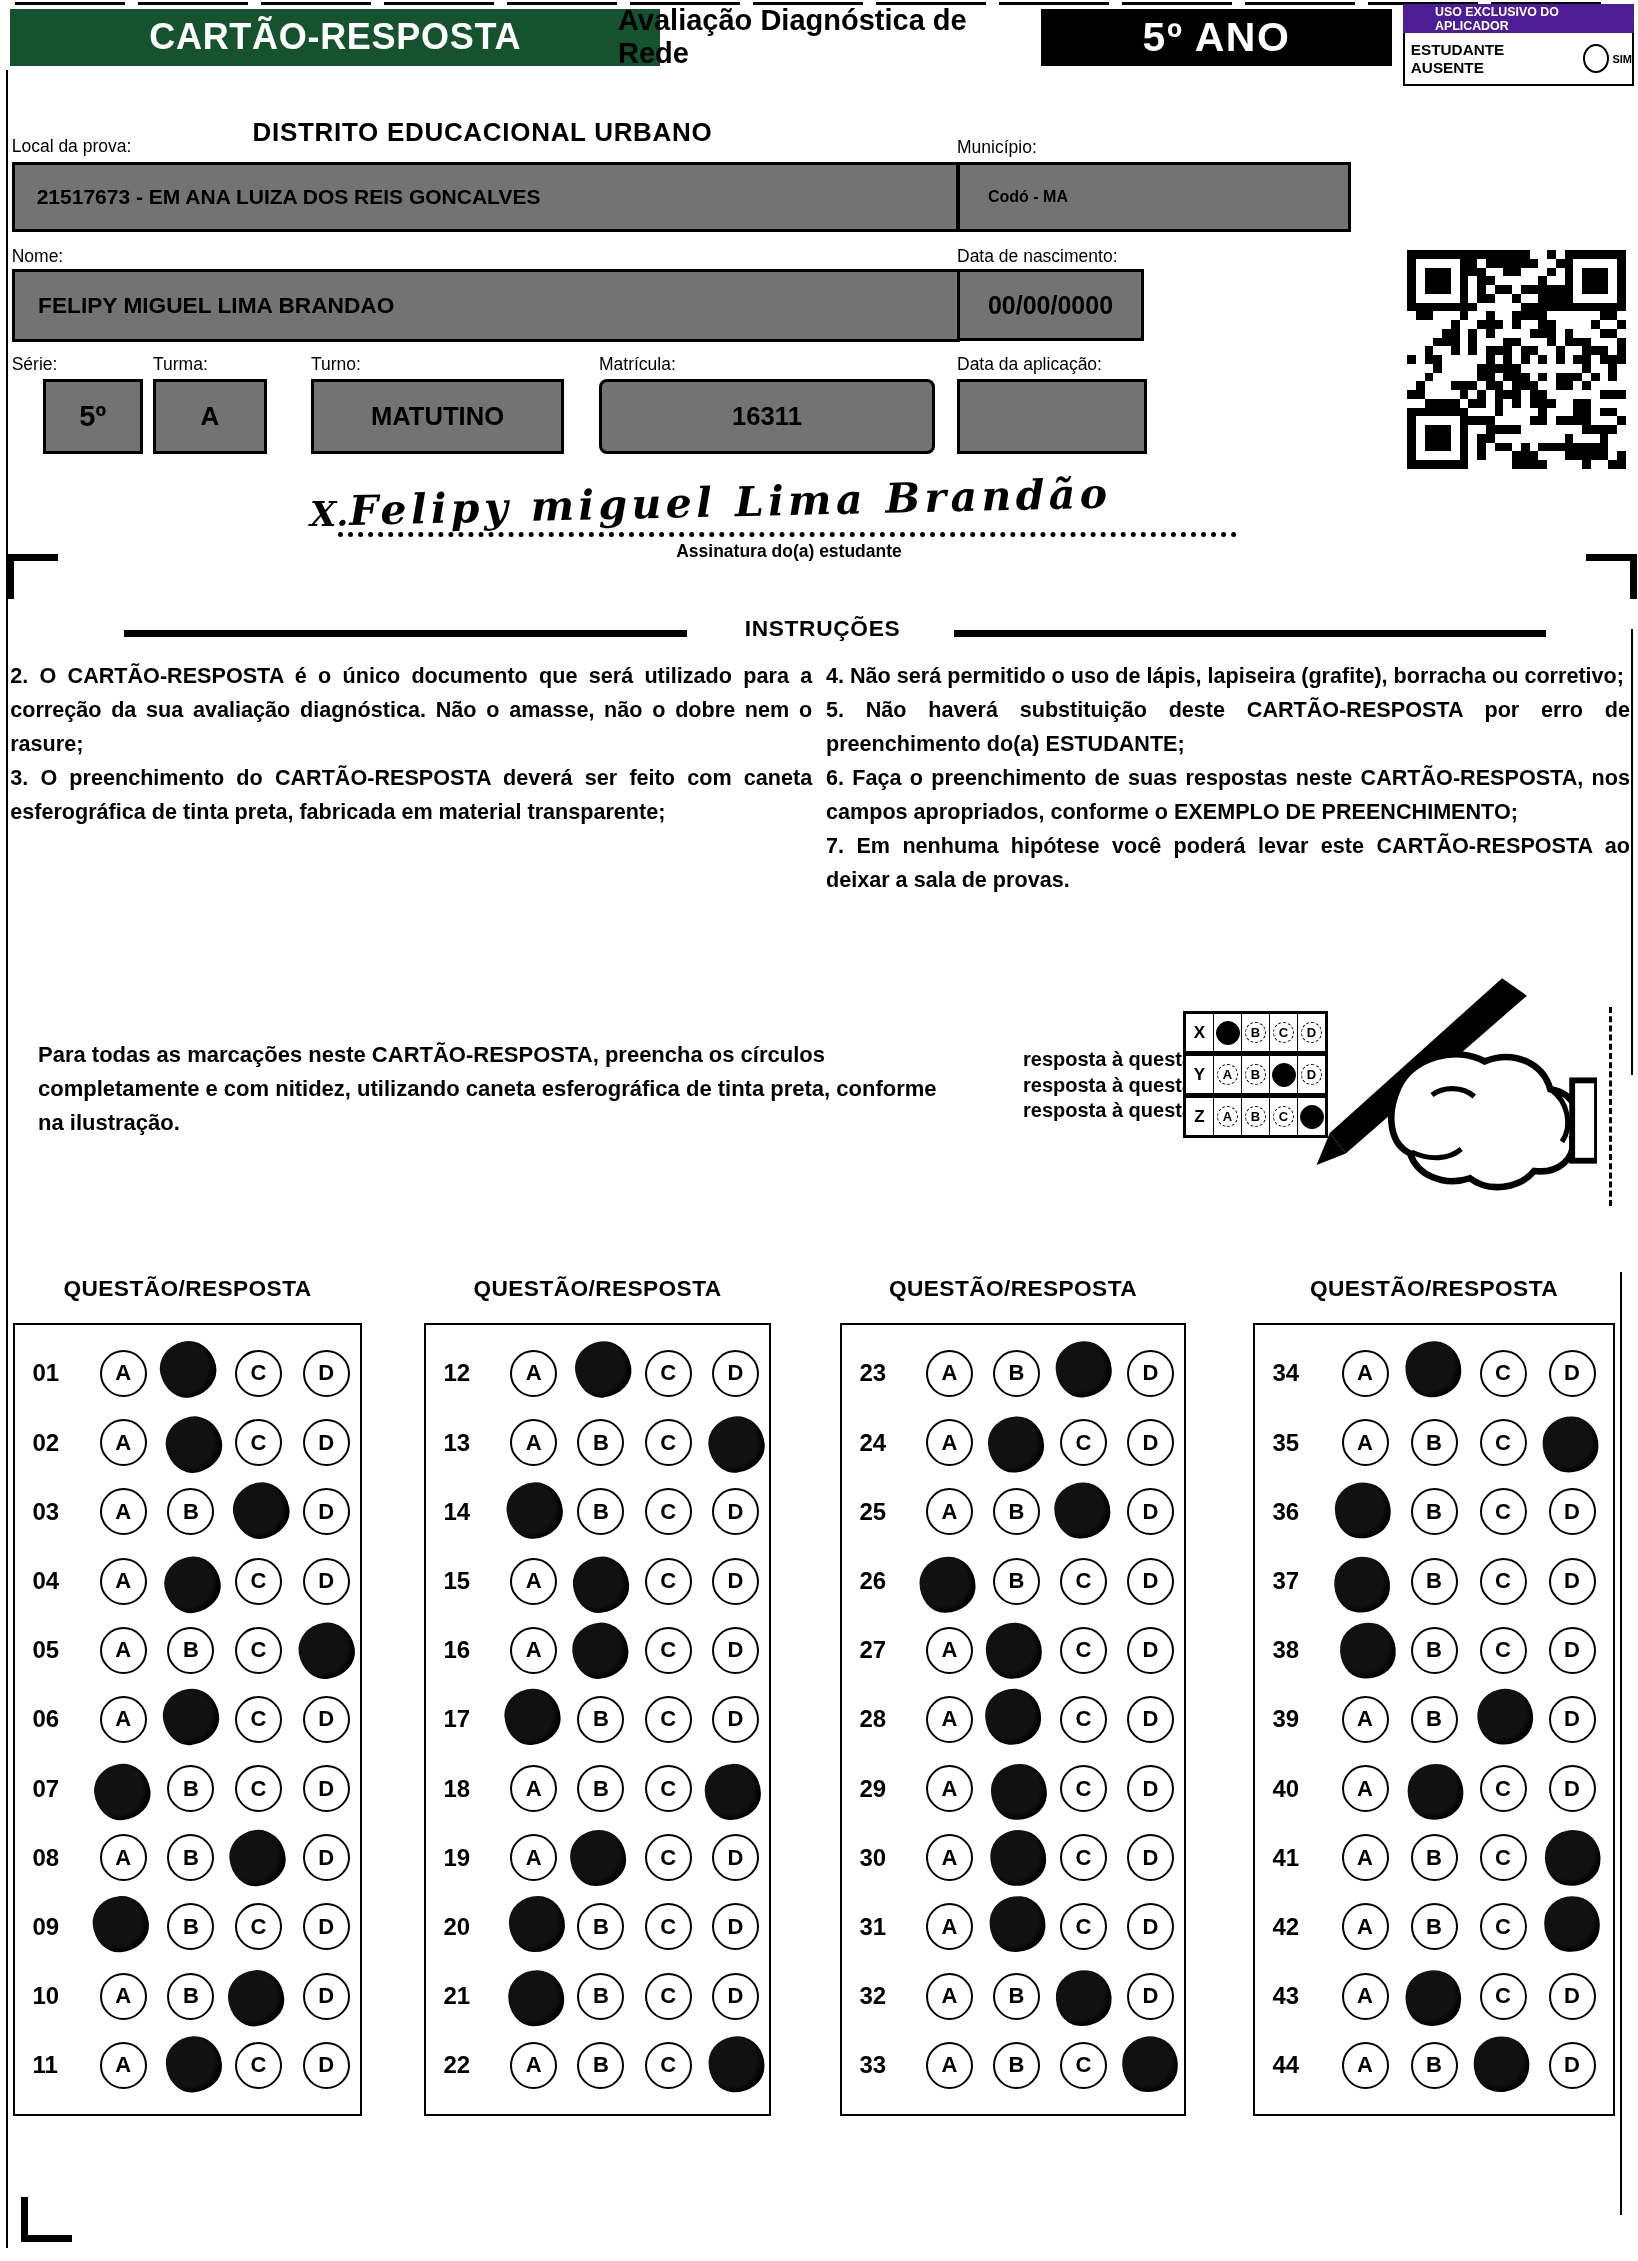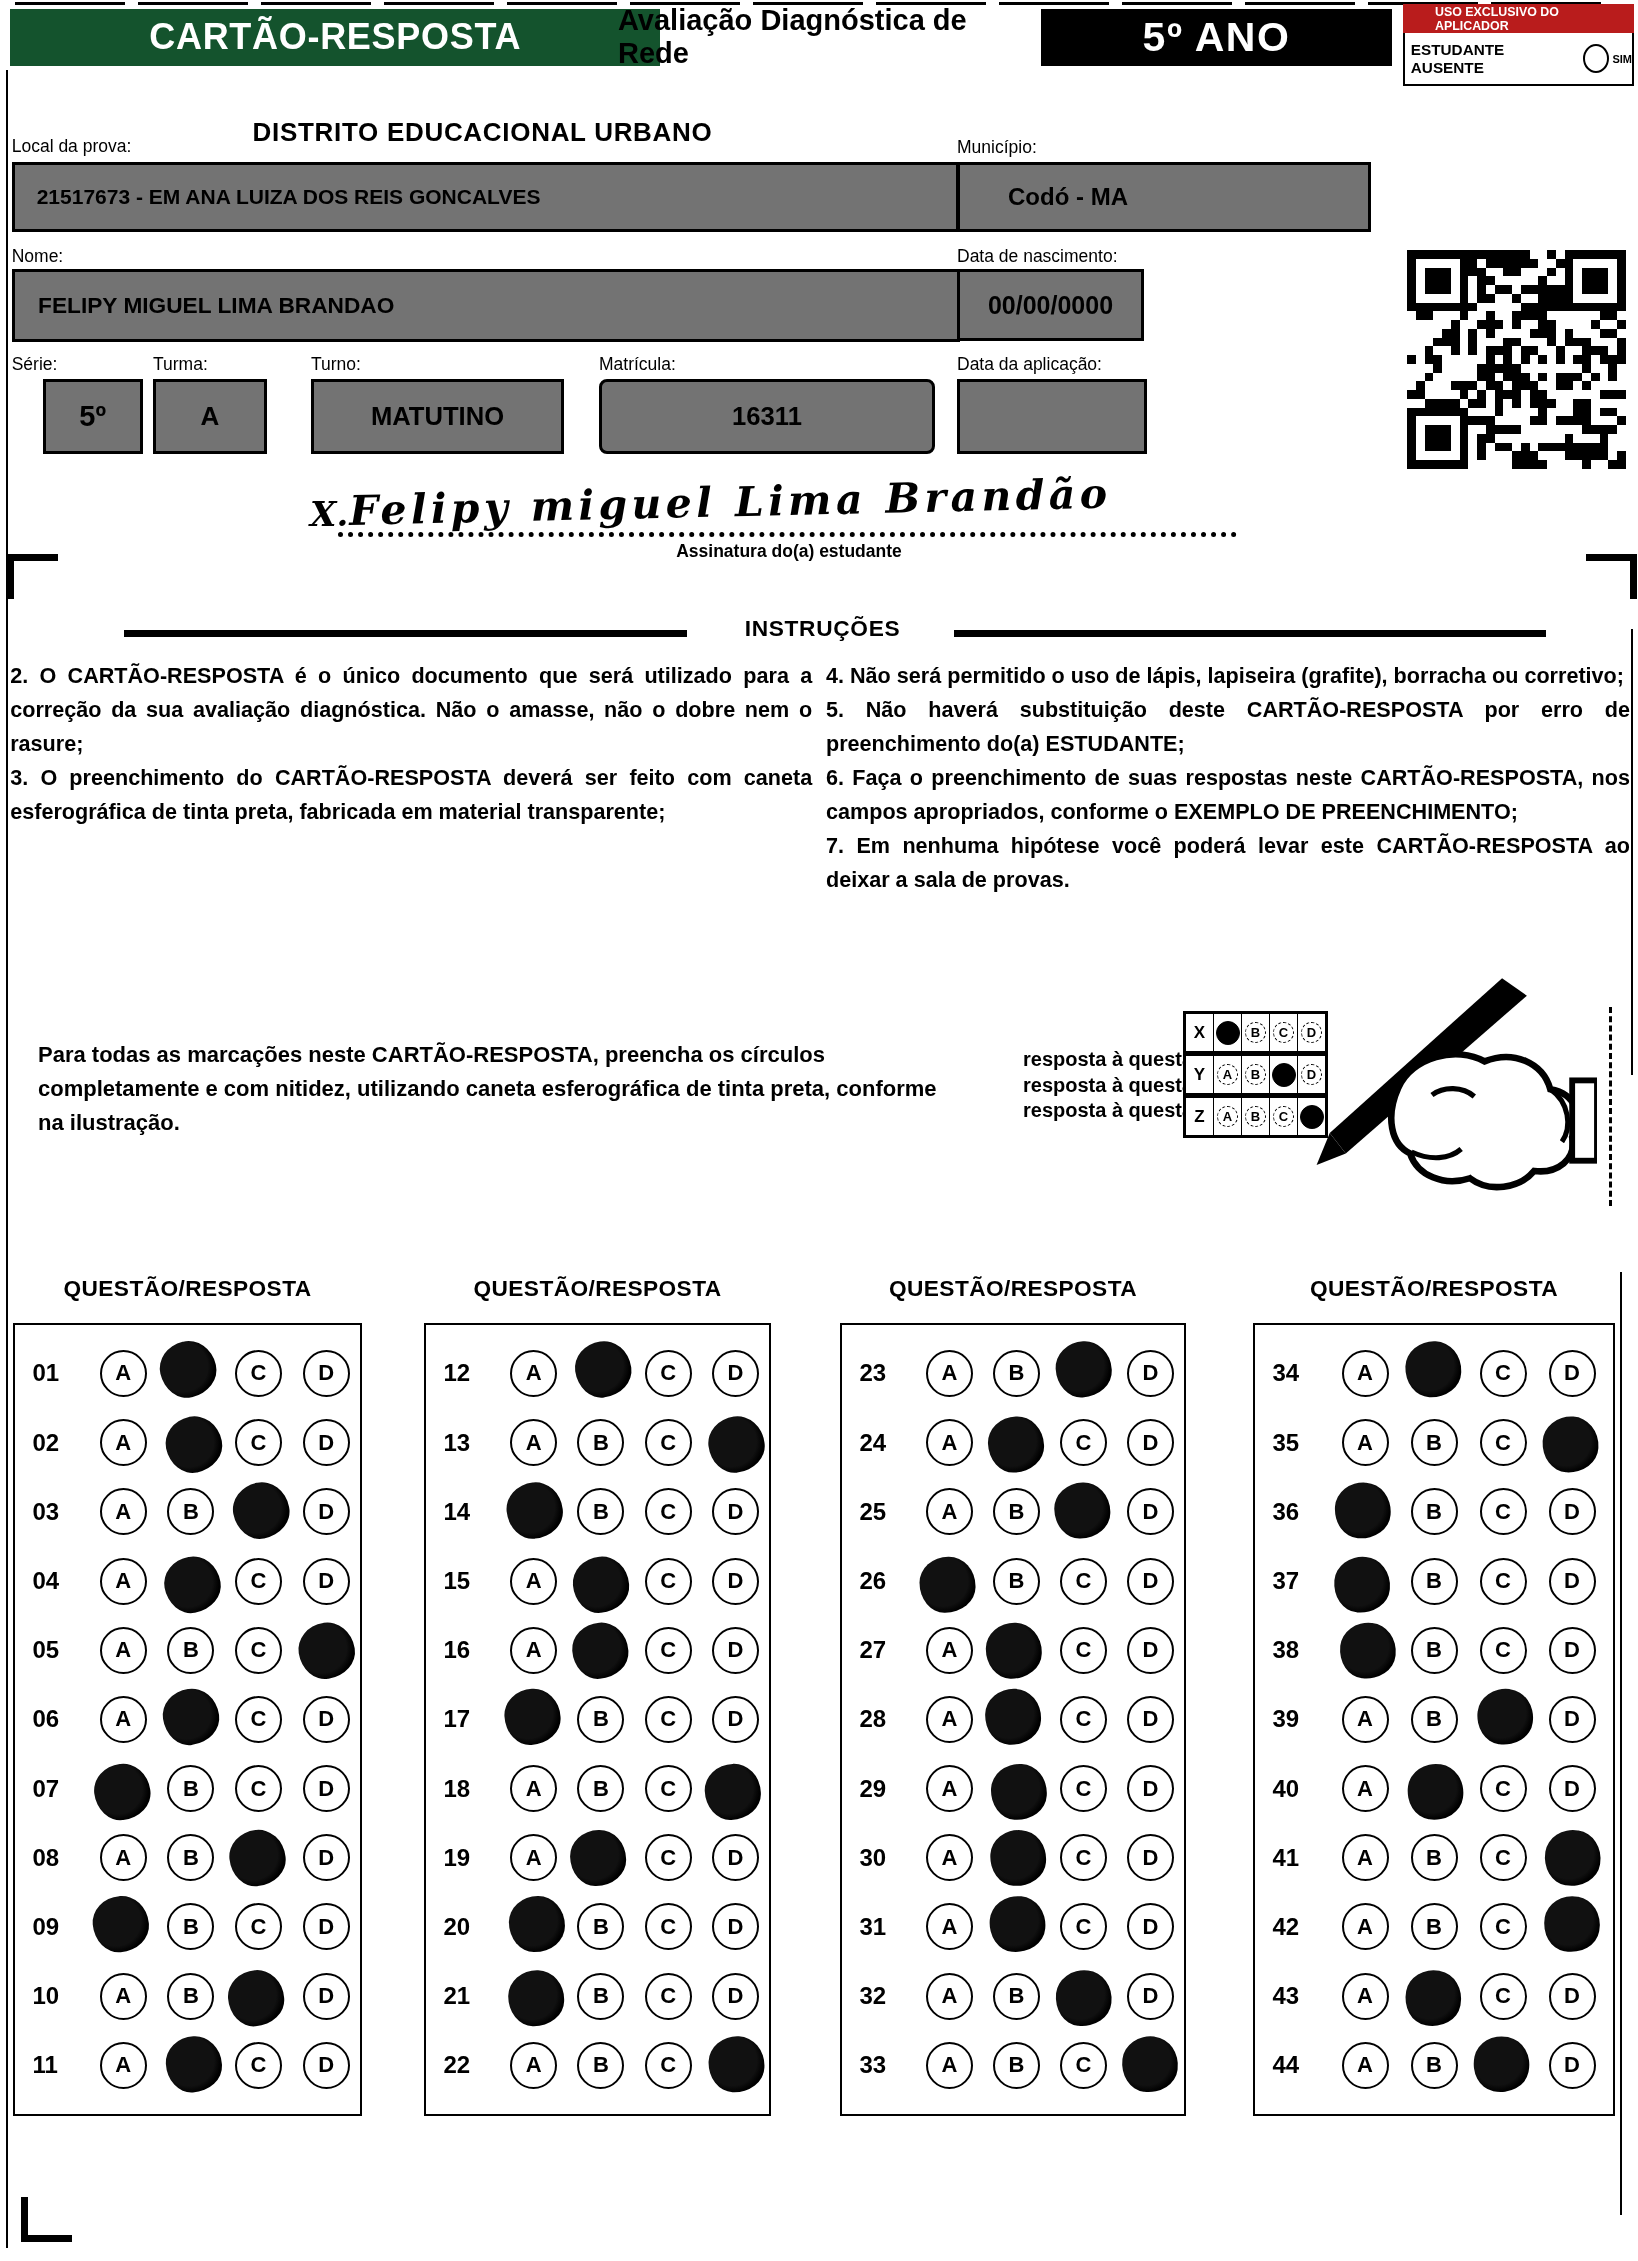--- a/index.html
+++ b/index.html
@@ -20,32 +20,32 @@
   .corner-r{left:1586px;top:554px;border-top:7.3px solid #000;border-right:7.3px solid #000;}
   .corner-b{left:20.5px;top:2197px;border-bottom:7.3px solid #000;border-left:7.3px solid #000;}
   
   .hdr-card{left:10.2px;top:8.8px;width:650px;height:57px;background:#14532d;color:#fff;
     display:flex;align-items:center;justify-content:center;font-size:36px;font-weight:700;letter-spacing:0.7px;}
   .hdr-assessment{left:618px;top:8.8px;width:417px;height:57px;display:flex;align-items:center;justify-content:center;
     font-size:29px;font-weight:700;}
   .hdr-grade{left:1041px;top:8.8px;width:351px;height:57px;background:#000;color:#fff;
     display:flex;align-items:center;justify-content:center;font-size:41px;font-weight:700;letter-spacing:1.5px;}
   .examiner{left:1403px;top:4.4px;width:231px;}
-  .examiner-bar{background:#b91c1c;color:#fff;height:29px;display:flex;align-items:center;justify-content:center;
+  .examiner-bar{background:#4c1d95;color:#fff;height:29px;display:flex;align-items:center;justify-content:center;
     font-size:12.4px;font-weight:700;padding-left:32px;}
   .examiner-body{border:2.9px solid #000;border-top:none;height:51px;display:flex;align-items:center;padding-left:5.8px;}
   .examiner-body .lbl{font-size:15.3px;font-weight:700;}
   .oval{width:22px;height:25px;border:2.2px solid #000;border-radius:50%;margin:0 3.7px 0 5.1px;flex:none;background:#fff;}
   .sim{font-size:11px;font-weight:700;}
   
   .flabel{font-size:17.5px;font-weight:400;}
   .district{left:183px;top:117px;width:599px;text-align:center;font-size:26px;font-weight:700;letter-spacing:0.7px;}
   .fbox{border:3.7px solid #000;display:flex;align-items:center;font-weight:700;background:#737373;}
   .school-box{left:11.7px;top:162px;width:919px;height:64px;font-size:21px;padding-left:22px;}
-  .mun-box{left:957px;top:162px;width:360px;height:64px;font-size:24px;padding-left:48px;}
+  .mun-box{left:957px;top:162px;width:360px;height:64px;font-size:16px;padding-left:28px;}
   .name-box{left:11.7px;top:269px;width:919px;height:67px;font-size:22.7px;padding-left:23.4px;}
   .birth-box{left:957px;top:269px;width:181px;height:66px;font-size:25px;justify-content:center;}
   .serie-box{left:11.7px;top:379px;width:94px;height:69px;font-size:29px;justify-content:center;margin-left:31px;}
   .turma-box{left:153px;top:379px;width:108px;height:69px;font-size:26px;justify-content:center;}
   .turno-box{left:311px;top:379px;width:247px;height:69px;font-size:25.6px;justify-content:center;}
   .matri-box{left:599px;top:379px;width:330px;height:69px;font-size:25.6px;justify-content:center;border-radius:8px;}
   .apli-box{left:957px;top:379px;width:184px;height:69px;font-size:22px;}
   
   .qr{left:1407px;top:250px;width:219px;height:219px;display:grid;
     grid-template-columns:repeat(25,1fr);grid-template-rows:repeat(25,1fr);background:#fff;}

